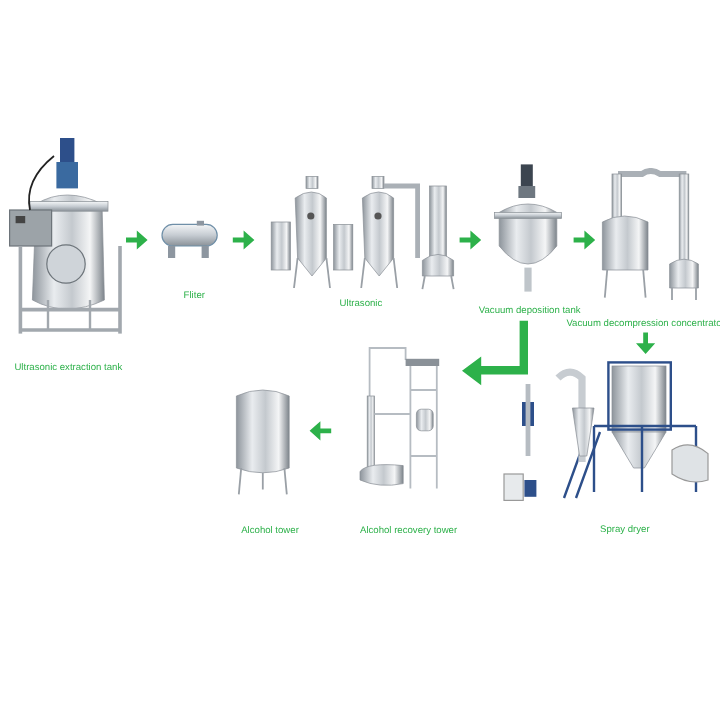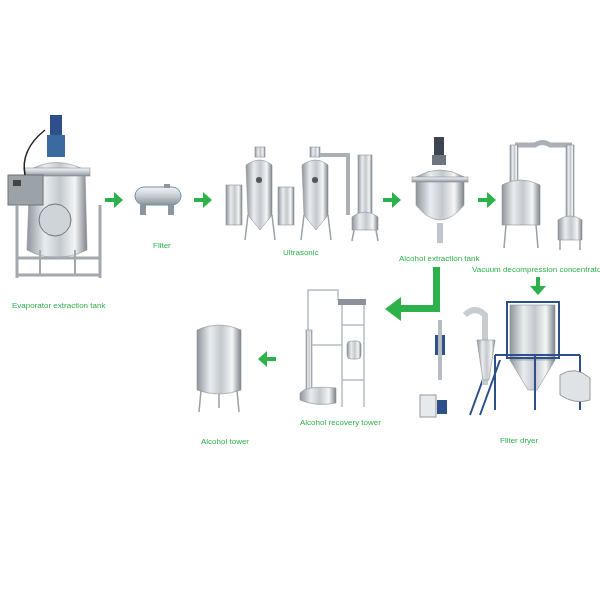--- a/index.html
+++ b/index.html
@@ -40,21 +40,21 @@
   <rect x="8" y="70" width="8" height="6" fill="#444"></rect>
   <circle cx="50" cy="110" r="16" fill="#cfd4d9" stroke="#6d747a"></circle>
   <line x1="12" y1="95" x2="12" y2="168" stroke="#a2a8ae" stroke-width="3"></line>
   <line x1="95" y1="95" x2="95" y2="168" stroke="#a2a8ae" stroke-width="3"></line>
   <line x1="12" y1="148" x2="95" y2="148" stroke="#a2a8ae" stroke-width="3"></line>
   <line x1="12" y1="165" x2="95" y2="165" stroke="#a2a8ae" stroke-width="3"></line>
   <line x1="35" y1="140" x2="35" y2="165" stroke="#a2a8ae" stroke-width="2"></line>
   <line x1="70" y1="140" x2="70" y2="165" stroke="#a2a8ae" stroke-width="2"></line>
   <path d="M40 20 Q15 40 20 65" stroke="#222" stroke-width="1.5" fill="none"></path>
 </svg>
-<div class="label" style="left:12px;top:301px">Evaporator extraction tank</div>
+<div class="label" style="left:12px;top:301px">Ultrasonic extraction tank</div>
 
 <svg class="arrow" style="left:104px;top:191px" width="20" height="18" viewBox="0 0 20 18">
   <path d="M1 7 H10 V1 L19 9 L10 17 V11 H1 Z" fill="#2db14a"></path>
 </svg>
 
 <svg class="machine" style="left:132px;top:183px" width="52" height="36" viewBox="0 0 52 36">
   <rect x="3" y="4" width="46" height="18" rx="9" fill="url(#steelv)" stroke="#6f8fa8"></rect>
   <rect x="8" y="22" width="6" height="10" fill="#8d96a0"></rect>
   <rect x="36" y="22" width="6" height="10" fill="#8d96a0"></rect>
   <rect x="32" y="1" width="6" height="4" fill="#8d96a0"></rect>
@@ -92,21 +92,21 @@
   <path d="M1 7 H10 V1 L19 9 L10 17 V11 H1 Z" fill="#2db14a"></path>
 </svg>
 
 <svg class="machine" style="left:408px;top:135px" width="64" height="112" viewBox="0 0 64 112">
   <rect x="26" y="2" width="10" height="20" fill="#3c4550"></rect>
   <rect x="24" y="20" width="14" height="10" fill="#6e7780"></rect>
   <path d="M8 42 Q32 28 56 42 L56 70 Q32 100 8 70 Z" class="steel"></path>
   <rect x="4" y="42" width="56" height="5" class="steel-v"></rect>
   <rect x="29" y="88" width="6" height="20" fill="#bfc5ca"></rect>
 </svg>
-<div class="label" style="left:399px;top:254px">Alcohol extraction tank</div>
+<div class="label" style="left:399px;top:254px">Vacuum deposition tank</div>
 
 <svg class="arrow" style="left:477px;top:191px" width="20" height="18" viewBox="0 0 20 18">
   <path d="M1 7 H10 V1 L19 9 L10 17 V11 H1 Z" fill="#2db14a"></path>
 </svg>
 
 <svg class="machine" style="left:500px;top:140px" width="85" height="112" viewBox="0 0 85 112">
   <path d="M15 5 H35 Q42 0 50 5 H72" stroke="#aab0b6" stroke-width="5" fill="none"></path>
   <rect x="10" y="5" width="8" height="38" class="steel"></rect>
   <rect x="66" y="5" width="8" height="75" class="steel"></rect>
   <path d="M2 45 Q20 35 40 45 L40 85 H2 Z" class="steel"></path>
@@ -140,37 +140,37 @@
     <path d="M75 60 L55 115 M85 60 L65 115"></path>
   </g>
   <path d="M50 15 Q60 5 70 15 V85" stroke="#c7ccd1" stroke-width="6" fill="none"></path>
   <path d="M62 40 L80 40 L74 80 L68 80 Z" class="steel"></path>
   <rect x="20" y="35" width="10" height="20" fill="#2d4f8a"></rect>
   <rect x="23" y="20" width="4" height="60" fill="#b6bcc2"></rect>
   <rect x="5" y="95" width="16" height="22" fill="#e7eaec" stroke="#999"></rect>
   <rect x="22" y="100" width="10" height="14" fill="#2d4f8a"></rect>
   <path d="M145 75 Q160 65 175 78 L175 100 Q160 105 145 95 Z" fill="#dfe3e6" stroke="#999"></path>
 </svg>
-<div class="label" style="left:500px;top:436px">Fliter dryer</div>
+<div class="label" style="left:500px;top:436px">Spray dryer</div>
 
 <svg class="machine" style="left:296px;top:285px" width="80" height="130" viewBox="0 0 80 130">
   <path d="M12 50 V5 H42 V15" stroke="#b6bcc2" stroke-width="1.5" fill="none"></path>
   <rect x="42" y="14" width="28" height="6" fill="#8a9198"></rect>
   <rect x="10" y="45" width="6" height="65" class="steel"></rect>
   <path d="M4 108 Q10 100 40 103 L40 118 Q20 122 4 115 Z" class="steel"></path>
   <g stroke="#b6bcc2" stroke-width="1.5">
     <line x1="46" y1="20" x2="46" y2="122"></line>
       <line x1="68" y1="20" x2="68" y2="122"></line>
     <line x1="46" y1="40" x2="68" y2="40"></line>
       <line x1="46" y1="95" x2="68" y2="95"></line>
     <line x1="16" y1="60" x2="46" y2="60"></line>
   </g>
   <rect x="51" y="56" width="14" height="18" rx="4" class="steel"></rect>
 </svg>
-<div class="label" style="left:300px;top:418px">Alcohol recovery tower</div>
+<div class="label" style="left:300px;top:437px">Alcohol recovery tower</div>
 
 <svg class="arrow" style="left:257px;top:350px" width="20" height="18" viewBox="0 0 20 18">
   <path d="M19 7 H10 V1 L1 9 L10 17 V11 H19 Z" fill="#2db14a"></path>
 </svg>
 
 <svg class="machine" style="left:193px;top:320px" width="52" height="95" viewBox="0 0 52 95">
   <path d="M4 10 Q26 0 48 10 L48 70 Q26 78 4 70 Z" class="steel"></path>
   <g stroke="#9aa0a6" stroke-width="1.5">
     <line x1="8" y1="70" x2="6" y2="92"></line>
       <line x1="44" y1="70" x2="46" y2="92"></line>

